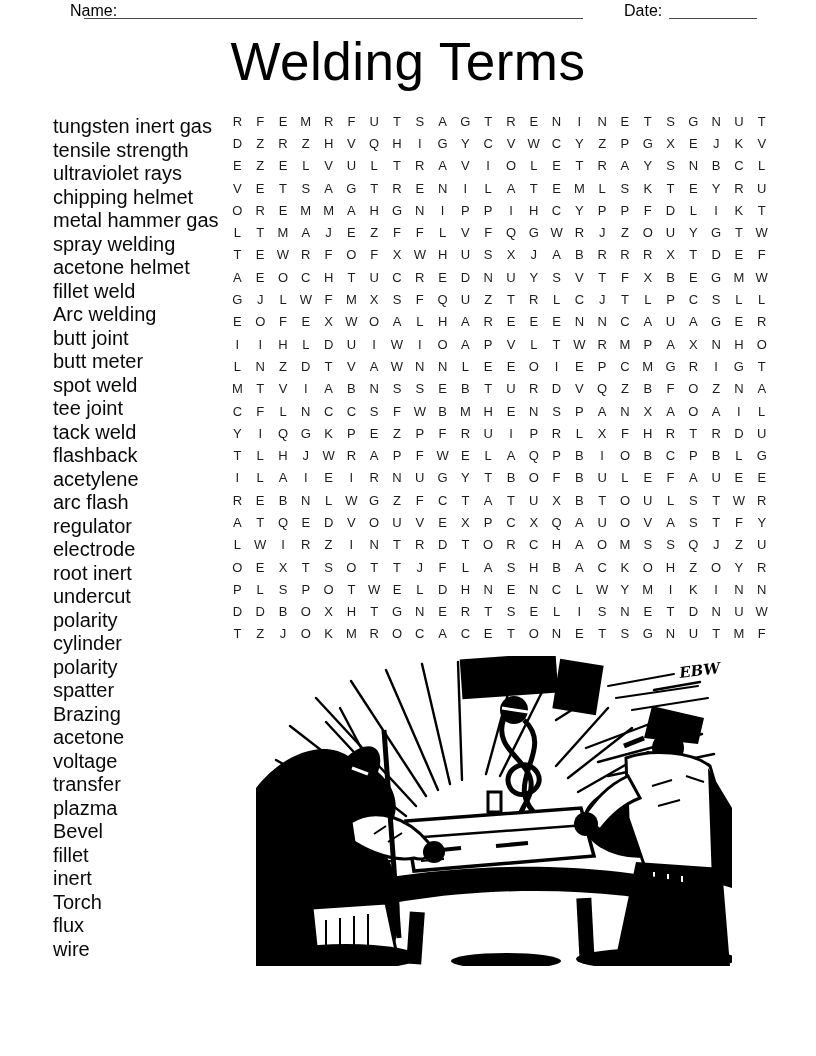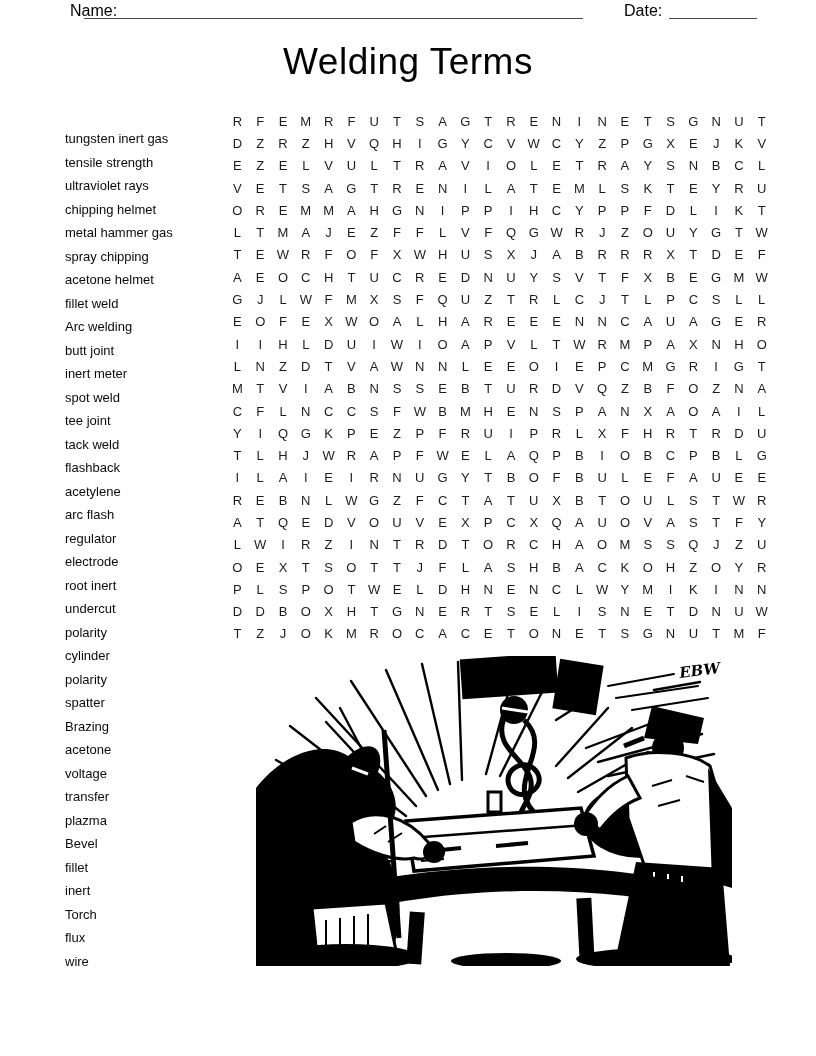--- a/index.html
+++ b/index.html
@@ -20,30 +20,30 @@
     border-bottom: 1.6px solid #4a4a4a;
   }
   #name-label { left: 40px; margin-left: 30px; }
   #name-line  { left: 84px;  width: 499px; }
   #date-label { left: 624px; }
   #date-line  { left: 669px; width: 88px; }
 
   .title {
     position: absolute; top: 33px; left: 0; right: 0;
     text-align: center;
-    font-size: 37px; line-height: 58px;
+    font-size: 53px; line-height: 58px;
     font-weight: 400;
     color: #000;
     letter-spacing: 0.5px;
   }
 
   .word-list {
     position: absolute; left: 49px; top: 111px;
-    margin: 16px; padding: 0; list-style: none;
-    font-size: 13px; line-height: 23.5px;
+    margin: 4px; padding: 0; list-style: none;
+    font-size: 20px; line-height: 23.5px;
     color: #0a0a0a;
   }
 
   .letter-grid {
     position: absolute; left: 226px; top: 110px;
     display: grid;
     grid-template-columns: repeat(24, 22.8px);
     grid-auto-rows: 22.3px;
     justify-items: center; align-items: center;
     font-size: 13px; font-weight: 400;
@@ -71,26 +71,26 @@
 <span class="hdr-line" id="date-line"></span>
 
 <div class="title">Welding Terms</div>
 
 <ul class="word-list">
     <li>tungsten inert gas</li>
     <li>tensile strength</li>
     <li>ultraviolet rays</li>
     <li>chipping helmet</li>
     <li>metal hammer gas</li>
-    <li>spray chipping</li>
+    <li>spray welding</li>
     <li>acetone helmet</li>
     <li>fillet weld</li>
     <li>Arc welding</li>
     <li>butt joint</li>
-    <li>inert meter</li>
+    <li>butt meter</li>
     <li>spot weld</li>
     <li>tee joint</li>
     <li>tack weld</li>
     <li>flashback</li>
     <li>acetylene</li>
     <li>arc flash</li>
     <li>regulator</li>
     <li>electrode</li>
     <li>root inert</li>
     <li>undercut</li>

